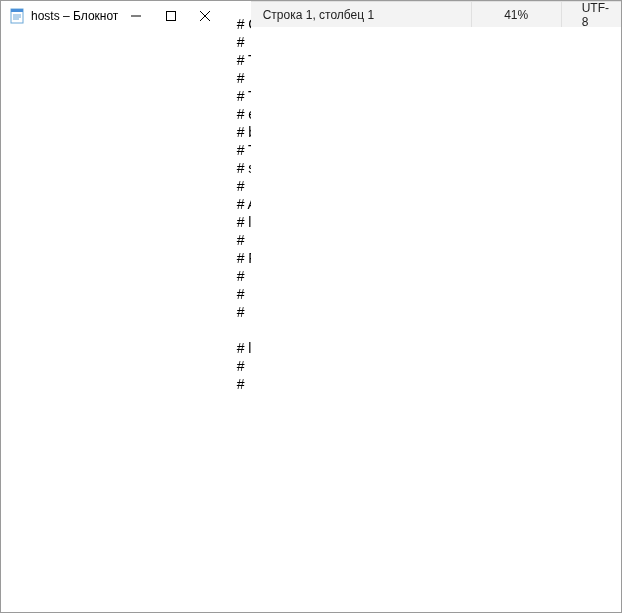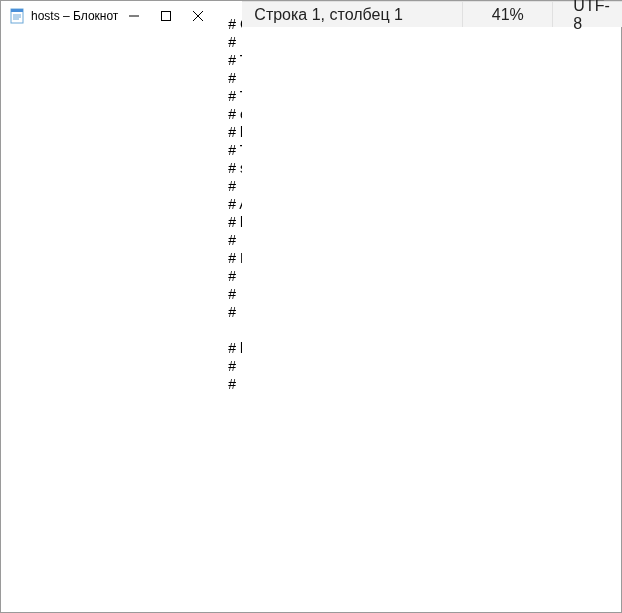--- a/index.html
+++ b/index.html
@@ -9,21 +9,21 @@
   .titlebar .icon { width: 16px; height: 16px; margin: 0 6px 0 8px; display: flex; align-items: center; justify-content: center; }
   .titlebar .title { font-size: 12px; color: #000; flex: 0 0 auto; }
   .titlebar .spacer { flex: 1; }
   .winbtn { width: 46px; height: 30px; display: flex; align-items: center; justify-content: center; color: #000; }
   .menubar { height: 36px; display: flex; align-items: center; padding: 0 4px; }
   .menuitem { padding: 6px 14px; font-size: 14px; color: #111; border-radius: 4px; }
   .menubar .spacer { flex: 1; }
   .gear { width: 36px; height: 36px; display: flex; align-items: center; justify-content: center; color: #333; border-radius: 4px; }
   .separator { height: 1px; background: #e5e5e5; }
   .editor { flex: 1; padding: 14px 14px 0 14px; font-family: Liberation Sans, sans-serif; font-size: 14px; line-height: 18px; color: #000; white-space: pre; overflow: auto; }
-  .statusbar { height: 26px; background: #f3f3f3; border-top: 1px solid #e0e0e0; display: flex; align-items: center; font-size: 16px; color: #222; }
+  .statusbar { height: 26px; background: #f3f3f3; border-top: 1px solid #e0e0e0; display: flex; align-items: center; font-size: 12px; color: #222; }
   .status-cell { padding: 0 12px; height: 100%; display: flex; align-items: center; border-left: 1px solid #e0e0e0; }
   .status-cell.first { border-left: none; flex: 0 0 220px; }
   .status-cell.zoom { flex: 0 0 90px; justify-content: center; }
   .status-cell.le { flex: 0 0 160px; justify-content: center; }
   .status-cell.enc { flex: 1; justify-content: flex-start; padding-left: 20px; }
 </style>
 </head>
 <body>
 
 <div class="window">

